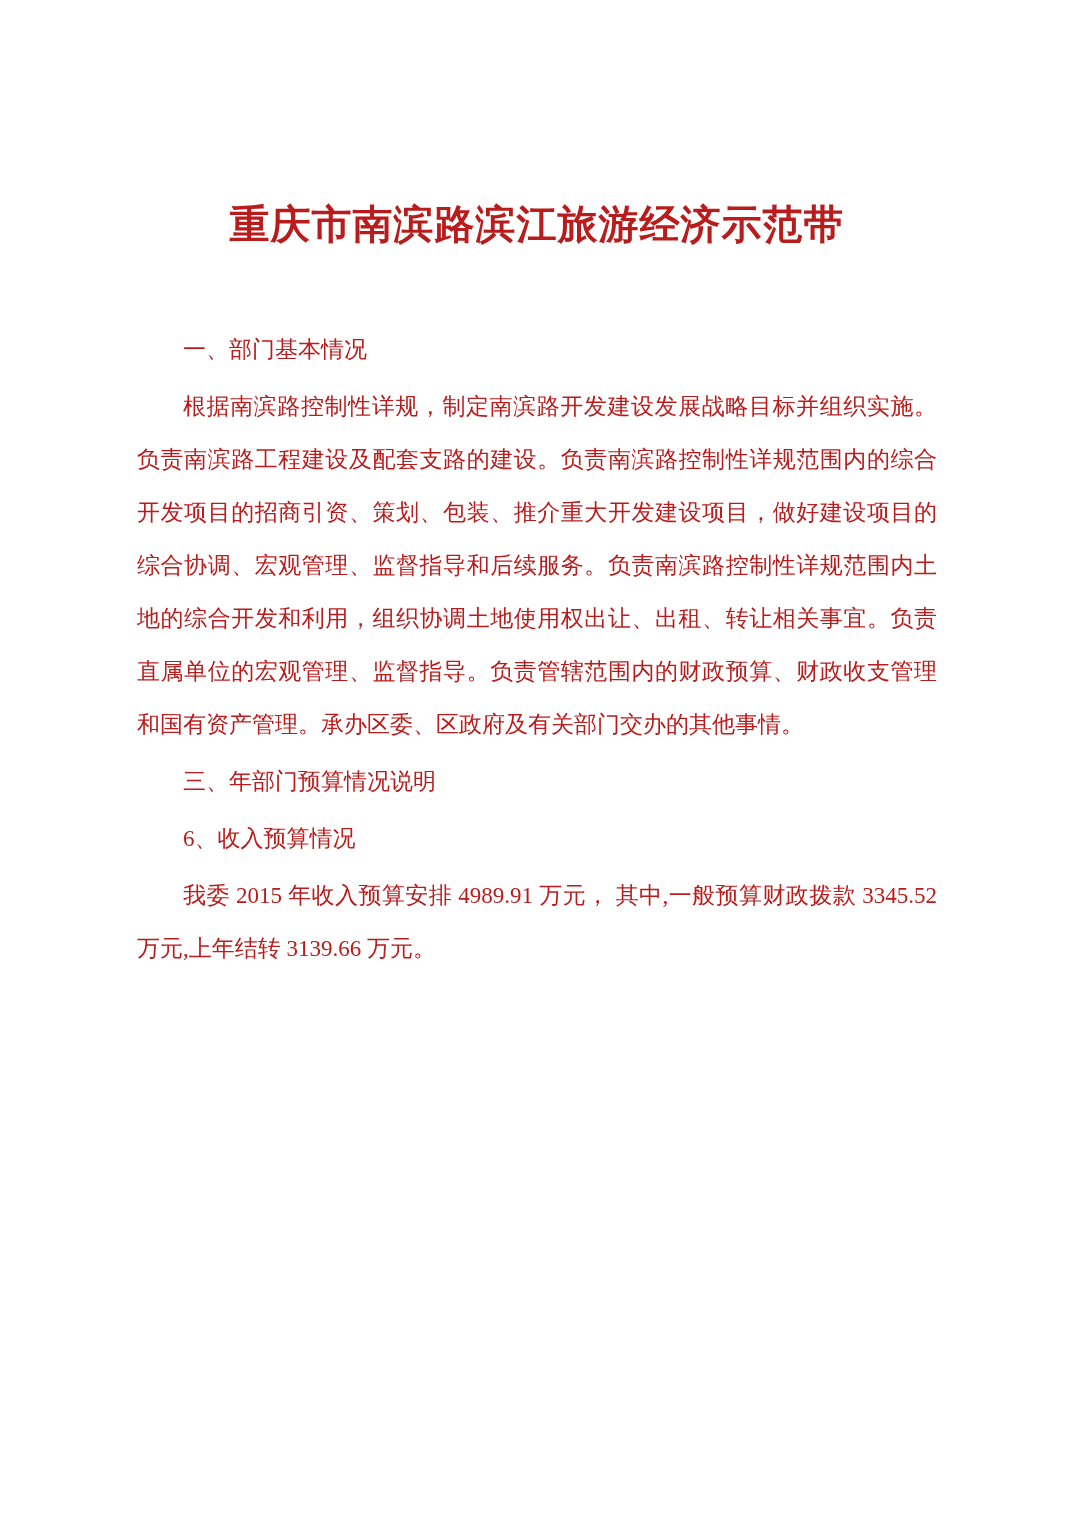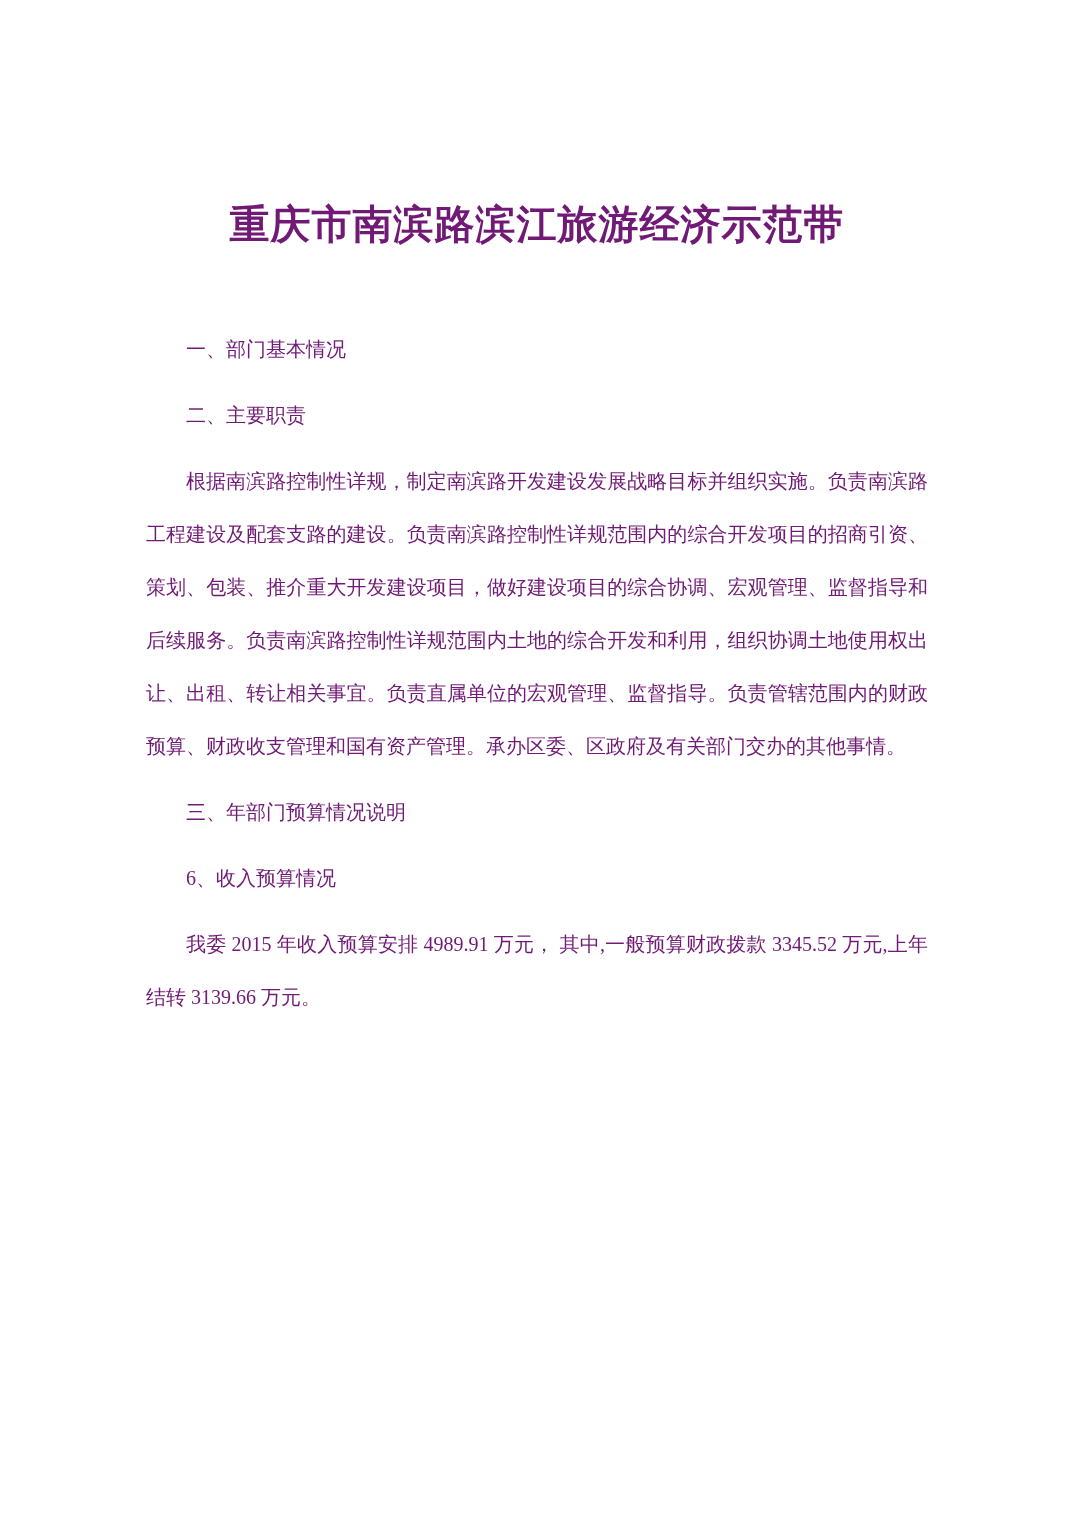--- a/index.html
+++ b/index.html
@@ -6,57 +6,56 @@
     margin: 0;
     padding: 0;
     background: #ffffff;
   }
   .page {
     position: relative;
     width: 1074px;
     height: 1520px;
     margin: 0 auto;
     background: #ffffff;
-    color: #701a75;
+    color: #b91c1c;
     font-family: "Liberation Serif", "DejaVu Serif", serif;
     overflow: hidden;
     box-sizing: border-box;
     padding: 185px 133px 0 133px;
   }
   .doc-title {
     text-align: center;
     font-weight: bold;
     font-size: 40px;
     line-height: 80px;
     margin: 0 0 58px 0;
     letter-spacing: 1px;
   }
   .doc-title .title-line {
     display: block;
   }
   .doc-body p {
-    margin: 13px;
-    font-size: 20px;
+    margin: 4px;
+    font-size: 23px;
     line-height: 53px;
     text-align: justify;
     text-indent: 2em;
     word-break: break-all;
   }
 </style>
 </head>
 <body>
 
 <div class="page">
 
   <h1 class="doc-title">
     <span class="title-line">重庆市南滨路滨江旅游经济示范带</span>
   </h1>
 
   <div class="doc-body">
     <p>一、部门基本情况</p>
-    <p>二、主要职责</p>
     <p>根据南滨路控制性详规，制定南滨路开发建设发展战略目标并组织实施。负责南滨路工程建设及配套支路的建设。负责南滨路控制性详规范围内的综合开发项目的招商引资、策划、包装、推介重大开发建设项目，做好建设项目的综合协调、宏观管理、监督指导和后续服务。负责南滨路控制性详规范围内土地的综合开发和利用，组织协调土地使用权出让、出租、转让相关事宜。负责直属单位的宏观管理、监督指导。负责管辖范围内的财政预算、财政收支管理和国有资产管理。承办区委、区政府及有关部门交办的其他事情。</p>
     <p>三、年部门预算情况说明</p>
     <p>6、收入预算情况</p>
     <p>我委 2015 年收入预算安排 4989.91 万元， 其中,一般预算财政拨款 3345.52 万元,上年结转 3139.66 万元。</p>
   </div>
 
 </div>
 
 </body></html>

